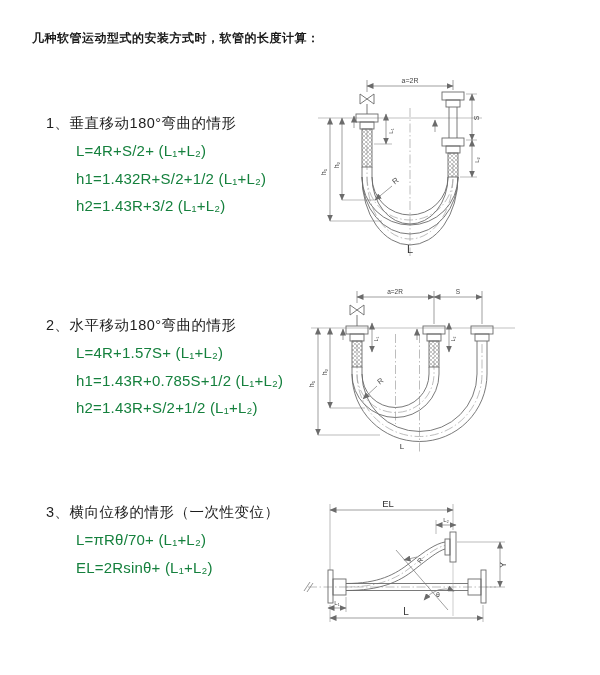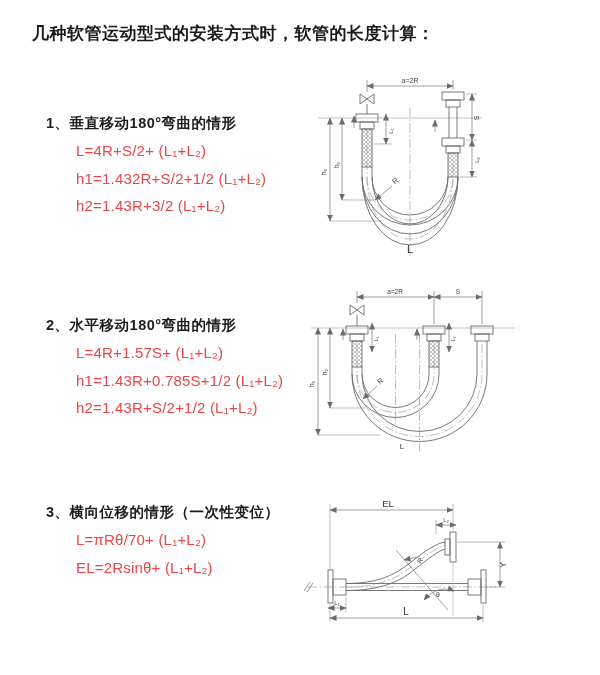--- a/index.html
+++ b/index.html
@@ -2,28 +2,28 @@
 <html><head>
 <meta charset="utf-8">
 <style>
   html,body{margin:0;padding:0;background:#e8e8e8;}
   .page{
     position:relative;width:600px;height:675px;background:#ffffff;
     font-family:"Liberation Sans","DejaVu Sans",sans-serif;color:#1f1f1f;
     overflow:hidden;margin:0 auto;
   }
   .title{
-    position:absolute;left:32px;top:22px;font-size:17px;font-weight:600;
+    position:absolute;left:32px;top:30px;font-size:12px;font-weight:600;
     letter-spacing:0.5px;color:#1a1a1a;
   }
   .sec{position:absolute;left:46px;}
-  .sec-h{font-size:14.5px;font-weight:700;line-height:27px;color:#1d1d1d;letter-spacing:0.5px;}
+  .sec-h{font-size:14.5px;font-weight:400;line-height:27px;color:#1d1d1d;letter-spacing:0.5px;}
   .formula{
     margin-left:30px;font-size:15px;font-weight:500;line-height:27.5px;
-    color:#ef4444;letter-spacing:0.2px;white-space:nowrap;
+    color:#15803d;letter-spacing:0.2px;white-space:nowrap;
   }
   .diag{position:absolute;}
   svg text{font-family:"Liberation Sans","DejaVu Sans",sans-serif;}
 </style>
 </head>
 <body>
 
 <div class="page">
 
   <div class="title">几种软管运动型式的安装方式时，软管的长度计算：</div>

